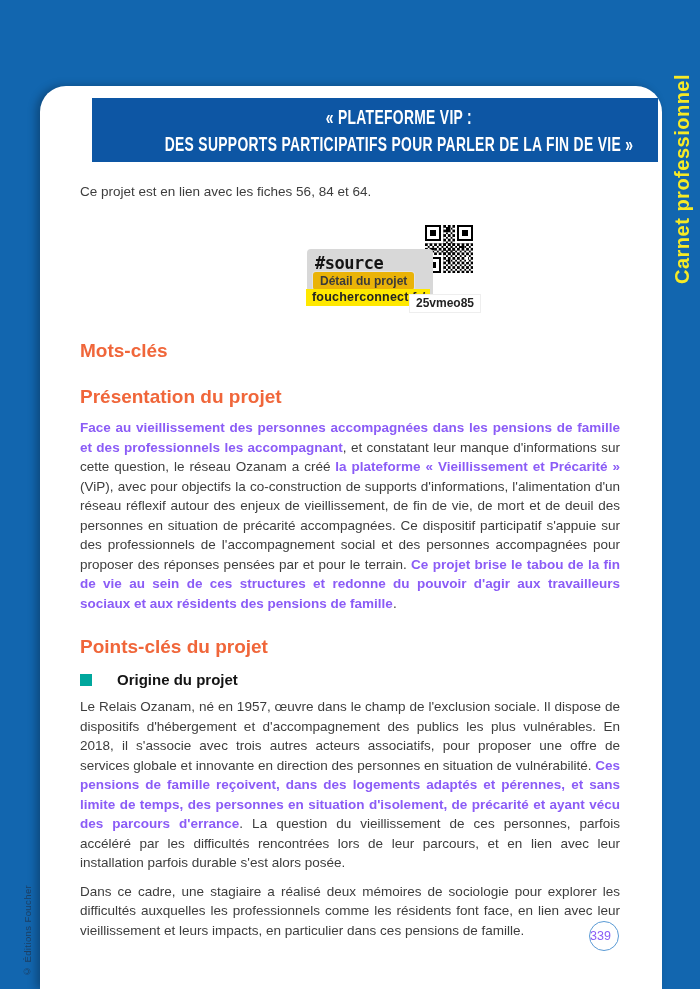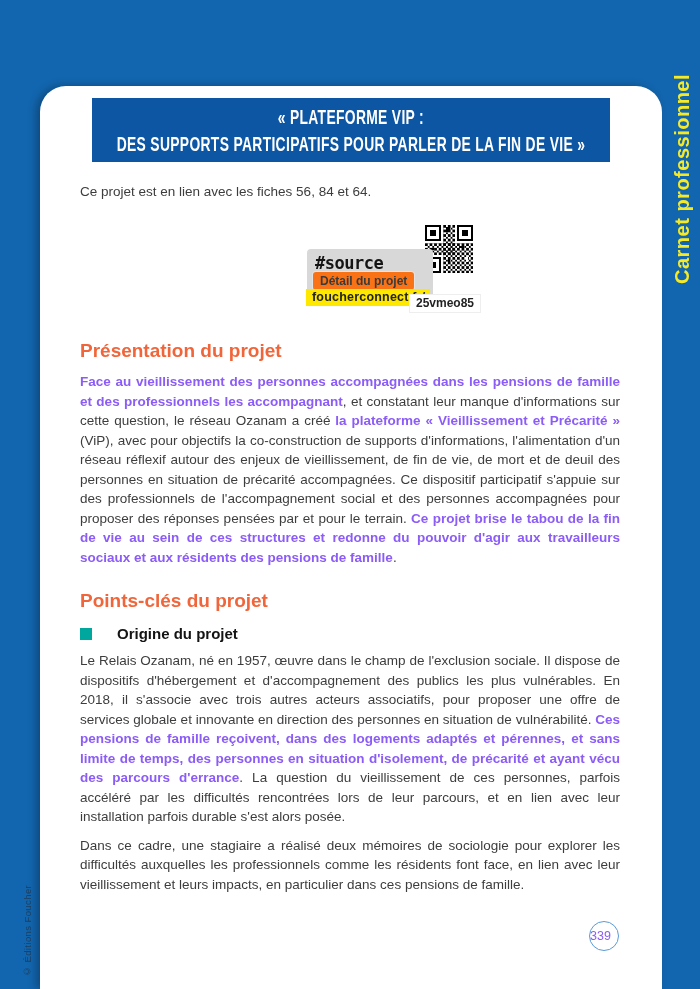--- a/index.html
+++ b/index.html
@@ -24,40 +24,41 @@
     position:absolute;left:20px;bottom:12px;height:130px;width:14px;
     writing-mode:vertical-rl;transform:rotate(180deg);
     color:#1d3f63;font-size:9.5px;letter-spacing:0.4px;
     display:flex;align-items:center;white-space:nowrap;
   }
   
   .banner{
     margin:12px 0 0 52px;width:518px;height:64px;background:#0d56a4;
     display:flex;flex-direction:column;align-items:center;justify-content:center;
     color:#ffffff;
+    padding-left:48px;
   }
   .banner .bline{
     white-space:nowrap;font-weight:bold;font-size:21px;line-height:27px;
     transform:scaleX(0.66);transform-origin:50% 50%;letter-spacing:0.5px;
   }
   
   .content{padding:0 42px 0 40px;color:#3d3d3d;}
   .intro{margin-top:20px;font-size:13.5px;line-height:19px;}
   .source-wrap{position:relative;height:116px;}
   .qr{position:absolute;left:345px;top:24px;width:48px;height:48px;}
   .src-box{
     position:absolute;left:227px;top:48px;width:126px;height:52px;
     background:#d8d8d8;border-radius:4px;
   }
   .src-box .hash{
     font-family:"DejaVu Sans Mono",monospace;font-weight:bold;font-size:17px;
     color:#141414;padding:4px 0 0 8px;letter-spacing:-0.5px;
   }
   .src-detail{
-    position:absolute;left:233px;top:71px;background:#f97316;border-radius:3px;
+    position:absolute;left:233px;top:71px;background:#eab308;border-radius:3px;
     padding:2px 7px;font-weight:bold;font-size:12px;color:#3a3a3a;white-space:nowrap;
     box-shadow:0 0 0 1px #e3e3e3;
   }
   .src-url{
     position:absolute;left:226px;top:88px;background:#ffe800;
     padding:1px 5px 2px 6px;font-weight:bold;font-size:12.5px;color:#232323;
     white-space:nowrap;letter-spacing:0.2px;
   }
   .src-code{
     position:absolute;left:330px;top:94px;background:#ffffff;
@@ -133,20 +134,21 @@
           <rect x="2" y="16" width="3" height="3" fill="#000"></rect>
       </svg>
       <div class="src-box">
         <div class="hash">#source</div>
       </div>
       <div class="src-detail">Détail du projet</div>
       <div class="src-url">foucherconnect.fr/</div>
       <div class="src-code">25vmeo85</div>
     </div>
 
+    <h2 class="sec">Mots-clés</h2>
 
     <h2 class="sec">Présentation du projet</h2>
     <p class="para"><span class="b">Face au vieillissement des personnes accompagnées dans les pensions de famille et des professionnels les accompagnant</span><span>, et constatant leur manque d'informations sur cette question, le réseau Ozanam a créé </span><span class="b">la plateforme « Vieillissement et Précarité »</span><span> (ViP), avec pour objectifs la co-construction de supports d'informations, l'alimentation d'un réseau réflexif autour des enjeux de vieillissement, de fin de vie, de mort et de deuil des personnes en situation de précarité accompagnées. Ce dispositif participatif s'appuie sur des professionnels de l'accompagnement social et des personnes accompagnées pour proposer des réponses pensées par et pour le terrain. </span><span class="b">Ce projet brise le tabou de la fin de vie au sein de ces structures et redonne du pouvoir d'agir aux travailleurs sociaux et aux résidents des pensions de famille</span><span>.</span></p>
 
     <h2 class="sec">Points-clés du projet</h2>
     <div class="sub">
       <span class="sq"></span>
       <span class="t">Origine du projet</span>
     </div>
     <p class="para"><span>Le Relais Ozanam, né en 1957, œuvre dans le champ de l'exclusion sociale. Il dispose de dispositifs d'hébergement et d'accompagnement des publics les plus vulnérables. En 2018, il s'associe avec trois autres acteurs associatifs, pour proposer une offre de services globale et innovante en direction des personnes en situation de vulnérabilité. </span><span class="b">Ces pensions de famille reçoivent, dans des logements adaptés et pérennes, et sans limite de temps, des personnes en situation d'isolement, de précarité et ayant vécu des parcours d'errance</span><span>. La question du vieillissement de ces personnes, parfois accéléré par les difficultés rencontrées lors de leur parcours, et en lien avec leur installation parfois durable s'est alors posée.</span></p>

